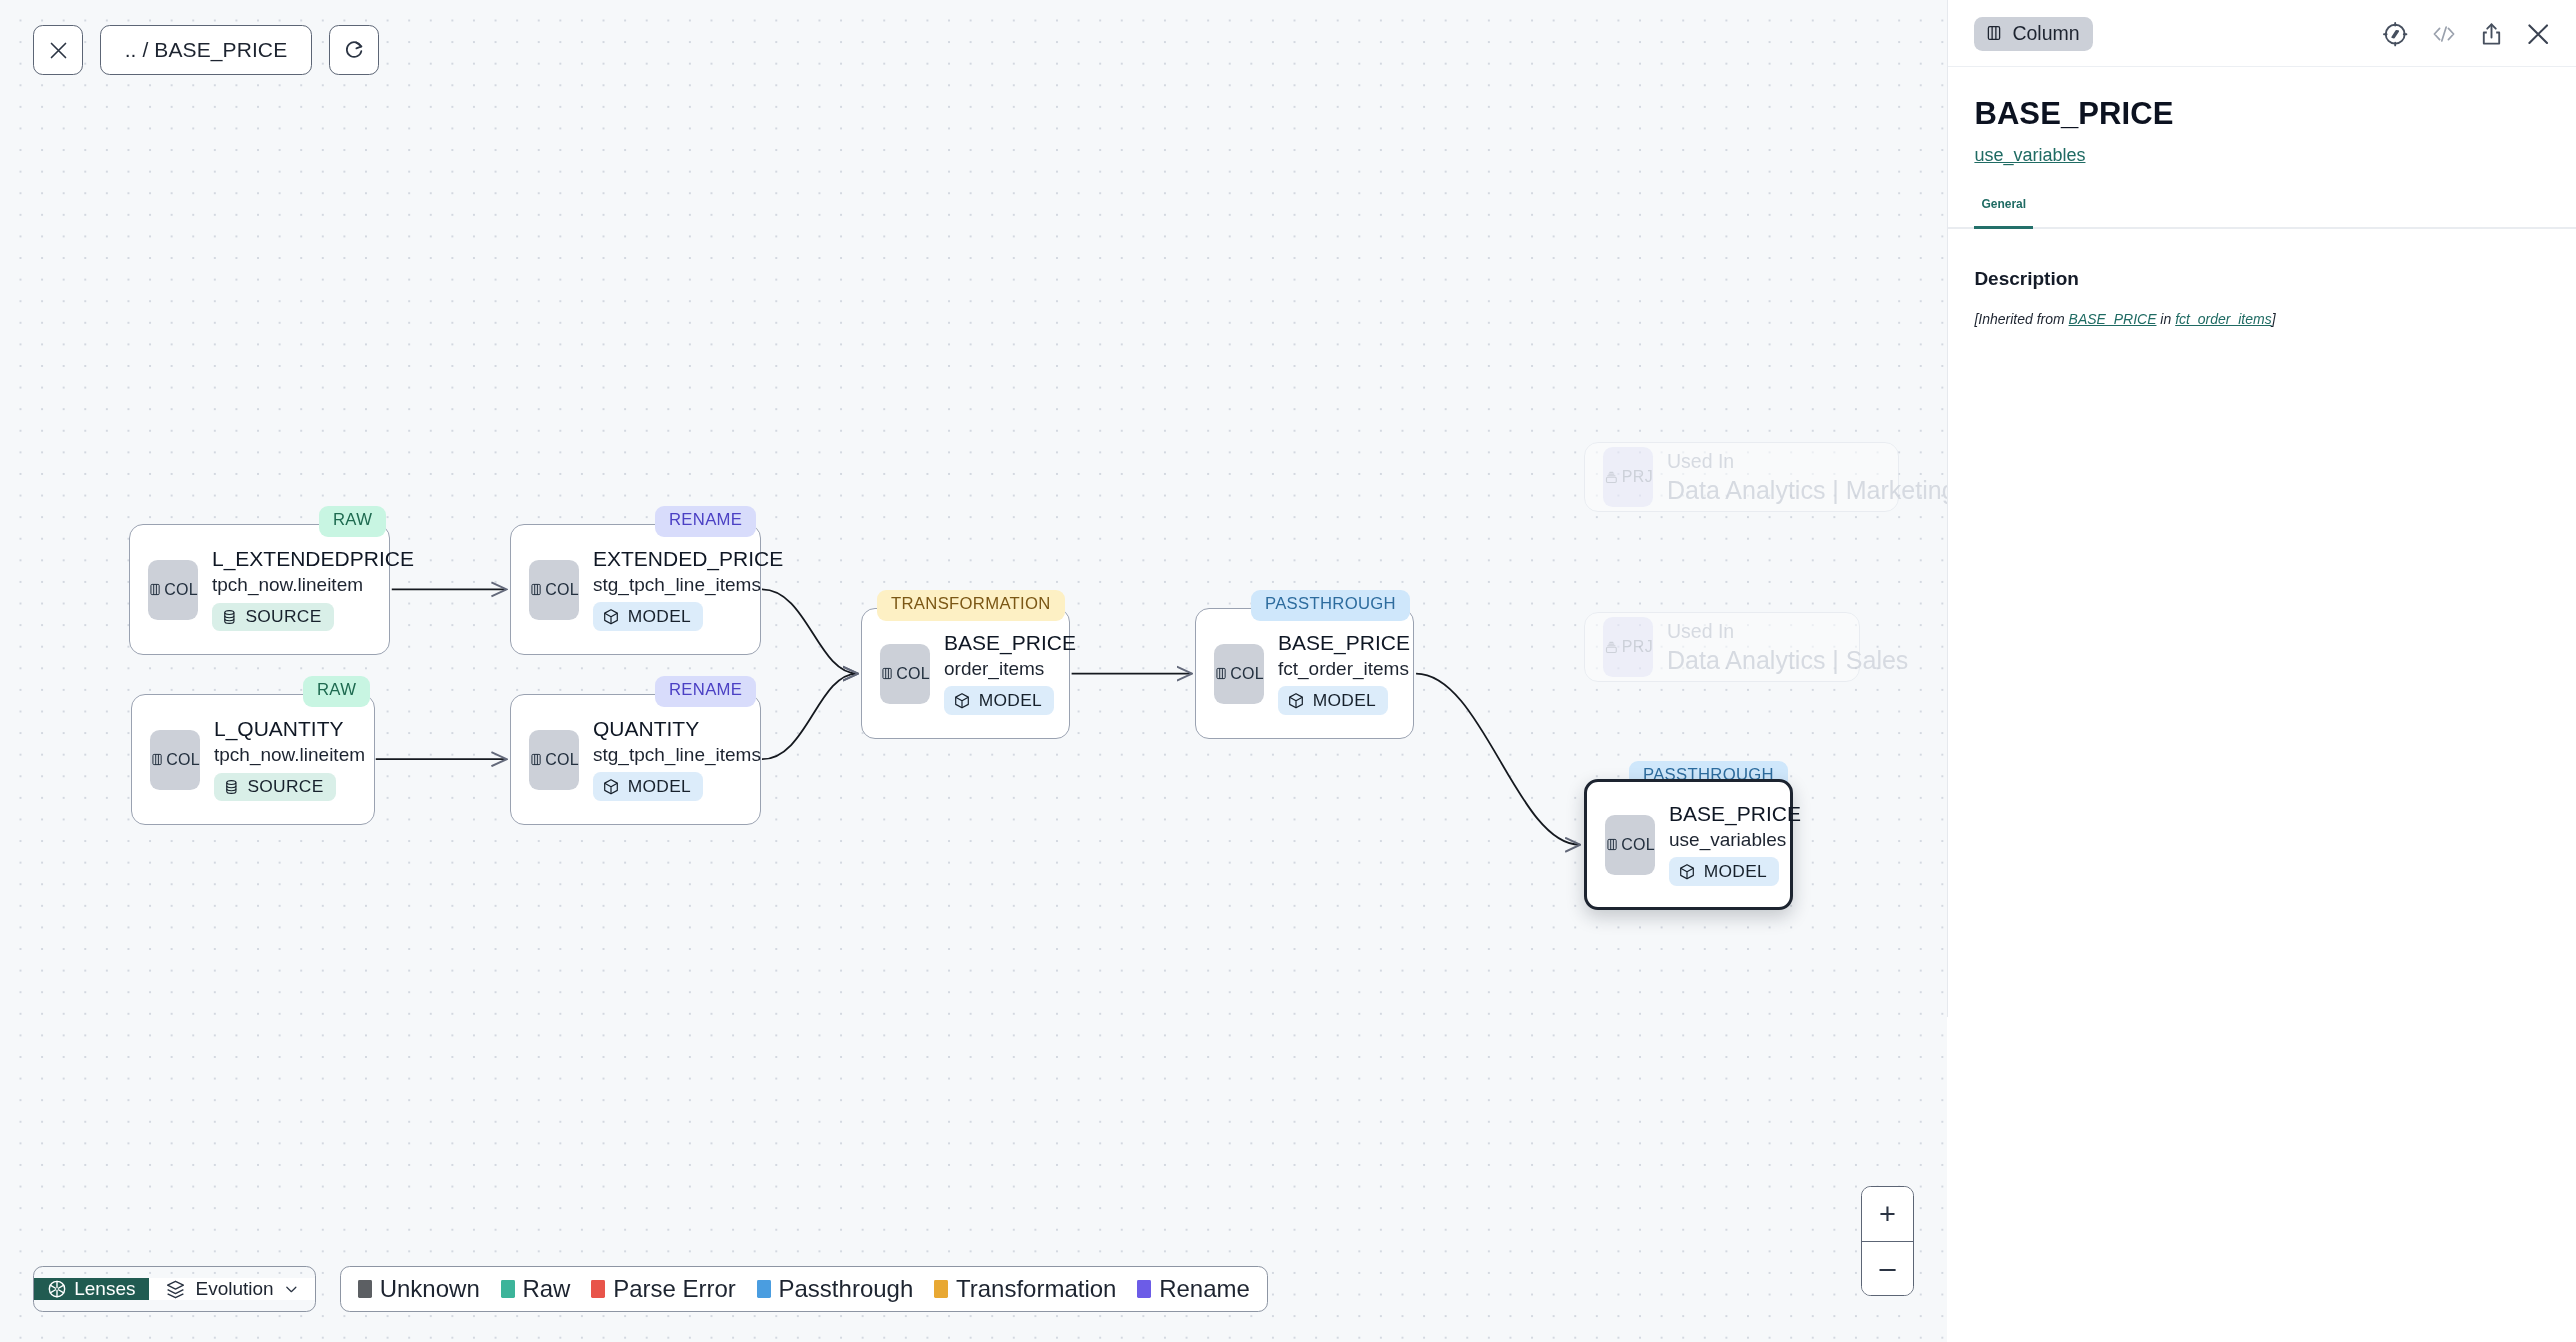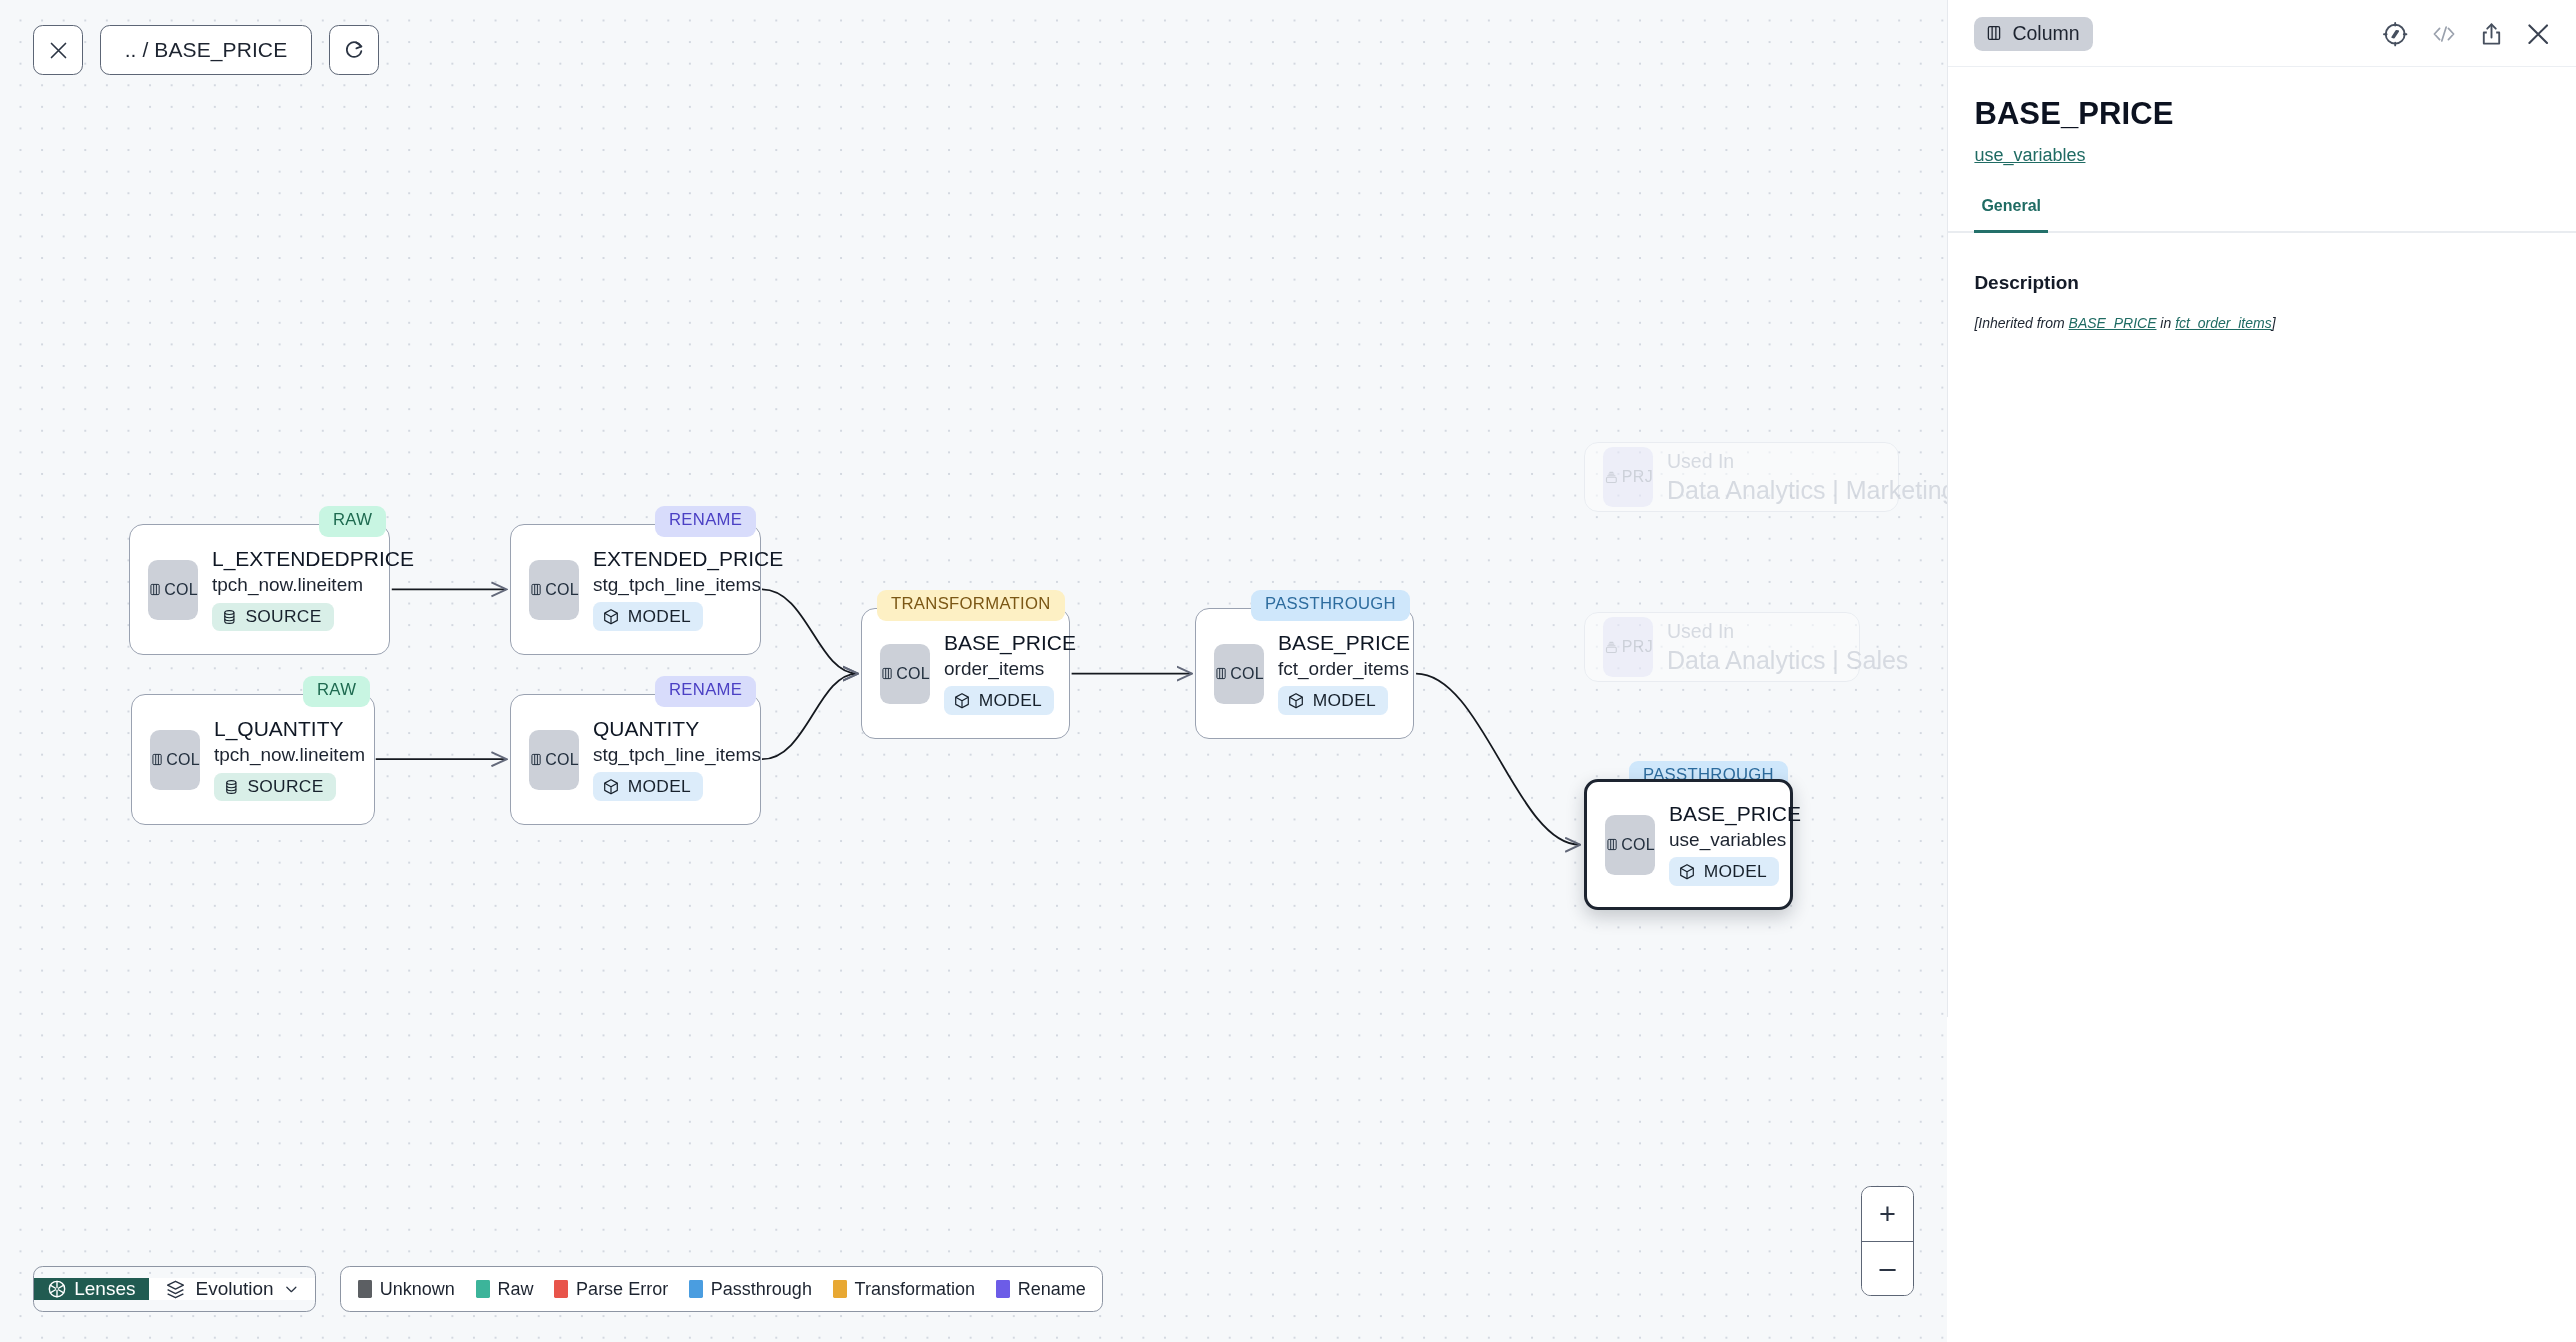--- a/index.html
+++ b/index.html
@@ -145,21 +145,21 @@
     font-size: 19px; cursor: pointer;
   }
   .legend {
     display: flex; align-items: center; gap: 21px;
     border: 1.5px solid #8d95a3;
     border-radius: 9.7px;
     background: #ffffff;
     height: 46px;
     padding: 0 16.7px;
   }
-  .legend-item { display: flex; align-items: center; gap: 7.7px; font-size: 18px; color: #1d2430; white-space: nowrap; }
+  .legend-item { display: flex; align-items: center; gap: 7.7px; font-size: 24px; color: #1d2430; white-space: nowrap; }
   .swatch { width: 14px; height: 18px; border-radius: 1.4px; flex: none; }
 
   
   .panel {
     position: relative;
     width: 629px; height: 1017px;
     background: #ffffff;
     border-left: 1.4px solid #e6e9ee;
     flex: none;
     display: flex; flex-direction: column;
@@ -181,21 +181,21 @@
   .panel-icons .pi { cursor: pointer; display: block; }
   .panel-title { font-size: 31px; font-weight: bold; color: #0c1220; padding: 29px 26.4px 0; letter-spacing: 0.1px; }
   .panel-link {
     display: inline-block;
     font-size: 18px; color: #1f6b63;
     text-decoration: underline;
     margin: 12.5px 26.4px 0; cursor: pointer;
   }
   .tabs { display: flex; padding: 0 26.4px; margin-top: 31px; border-bottom: 2.1px solid #e9ecf0; }
   .tab {
-    font-size: 16px; color: #1f6b63; font-weight: bold;
+    font-size: 12px; color: #1f6b63; font-weight: bold;
     padding: 0 7px 15.3px; margin-bottom: -2.1px;
     border-bottom: 3.5px solid #23706a;
     cursor: pointer;
   }
   .panel-section { padding: 39px 26.4px 0; }
   .section-label { font-size: 19px; font-weight: bold; color: #141b28; }
   .desc { font-size: 20px; font-style: italic; color: #1d2430; line-height: 1.42; margin-top: 25px; }
   .desc-inherit { font-size: 14px; font-style: italic; color: #1d2430; margin-top: 21px; }
   .desc-inherit a { color: #1f6b63; text-decoration: underline; font-style: italic; cursor: pointer; }
 </style>

